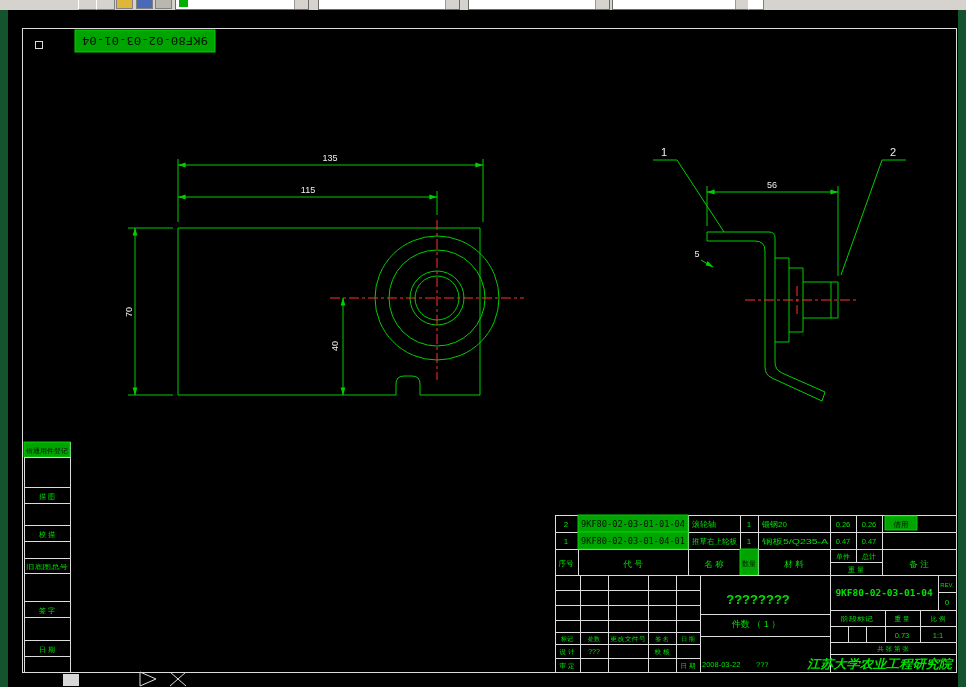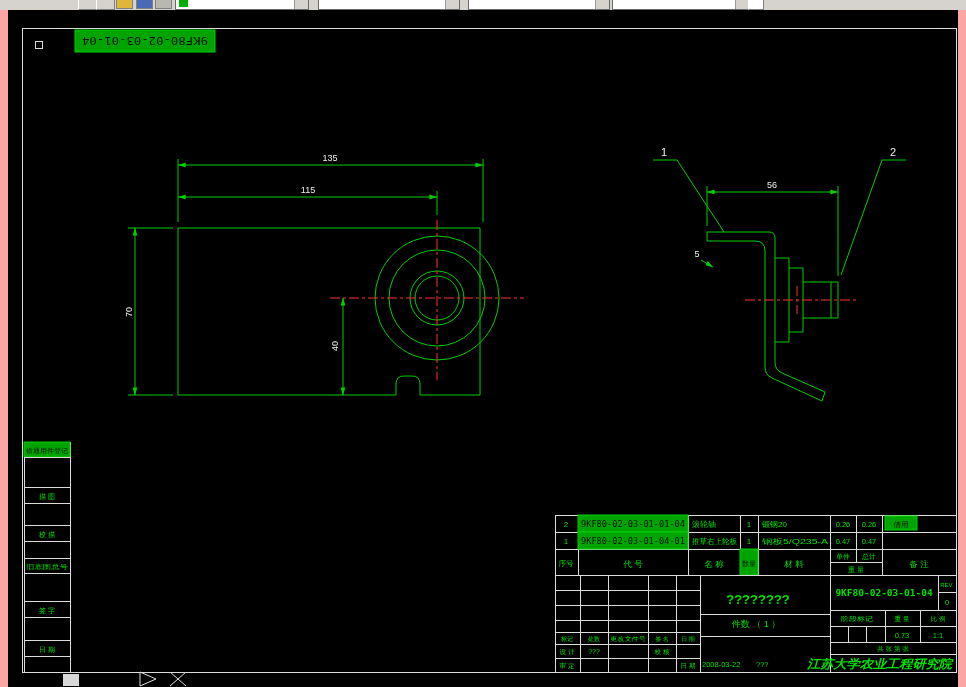--- a/index.html
+++ b/index.html
@@ -1,16 +1,16 @@
 <!DOCTYPE html>
 <html><head>
 <meta charset="utf-8">
 <style>
   html,body{margin:0;padding:0;background:#555;}
-  .app{position:relative;width:966px;height:687px;background:#fca5a5;overflow:hidden;
+  .app{position:relative;width:966px;height:687px;background:#14532d;overflow:hidden;
        font-family:"Liberation Sans",sans-serif;}
   
   .toolbar{position:absolute;top:0;left:0;width:966px;height:10px;background:#d6d3ce;overflow:hidden;z-index:3;}
   .tb-btn{position:absolute;top:-9px;width:17px;height:17px;background:#d6d3ce;
           border:1px solid;border-color:#fff #808080 #808080 #fff;}
   .tb-ico{position:absolute;top:-7px;width:15px;height:14px;border:1px solid #808080;}
   .ico-y{background:#e0b63a;} .ico-b{background:#4a6ab8;} .ico-g{background:#b8b8ae;}
   .combo{position:absolute;top:-9px;height:17px;background:#fff;border:1px solid #6a6a6a;}
   .combo .dda{position:absolute;right:0;top:0;bottom:0;width:13px;background:#d6d3ce;border-left:1px solid #9a9a9a;}
   .combo .sw{position:absolute;left:3px;bottom:2px;width:9px;height:7px;background:#00b000;}

